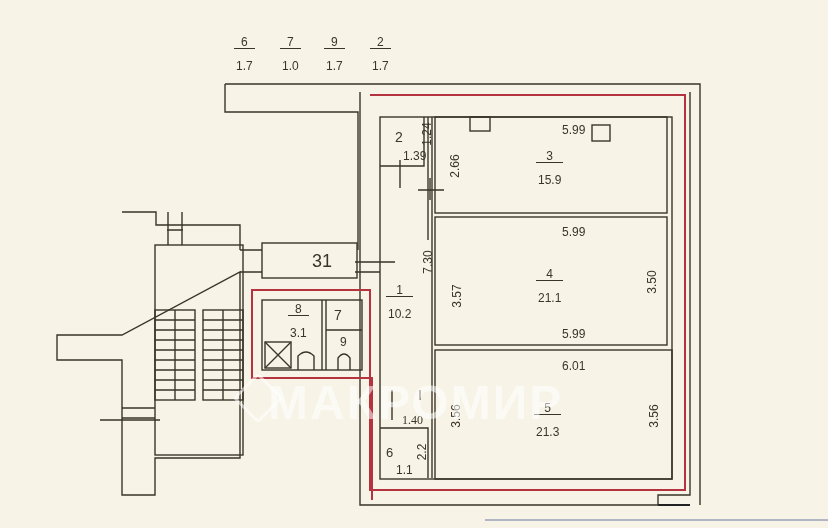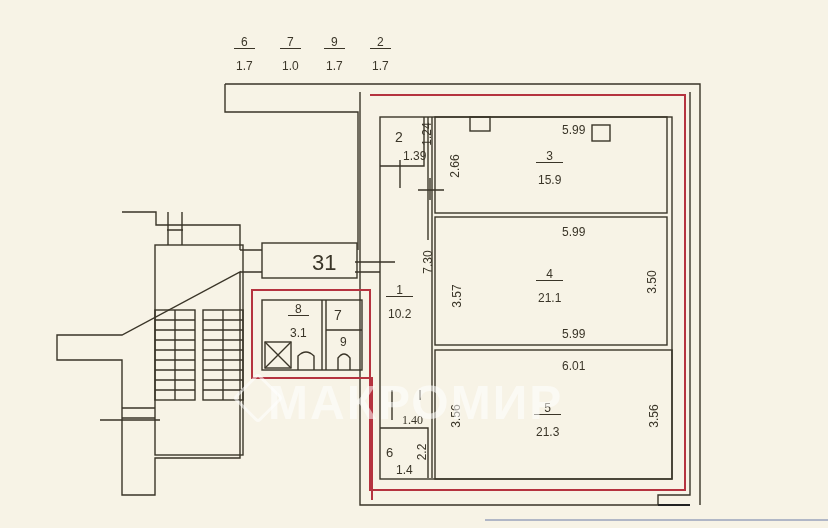--- a/index.html
+++ b/index.html
@@ -3,21 +3,21 @@
 <meta charset="utf-8">
 <style>
   html,body{margin:0;padding:0;}
   body{width:828px;height:528px;background:#f7f3e6;position:relative;overflow:hidden;font-family:"Liberation Sans",sans-serif;color:#3a3528;}
   .plan{position:absolute;left:0;top:0;width:828px;height:528px;}
   .lbl{position:absolute;font-size:12px;color:#3a3528;line-height:1;white-space:nowrap;}
   .frac{position:absolute;text-align:center;font-size:12px;line-height:1;}
   .frac .num{display:block;padding:0 2px;}
   .frac .den{display:block;border-top:1px solid #3a3528;padding:11px 2px 0;}
   .vert{transform:rotate(-90deg);transform-origin:center;}
-  .big{font-size:22px;}
+  .big{font-size:18px;}
   .wm{position:absolute;left:268px;top:375px;font-size:48px;letter-spacing:2px;color:rgba(255,255,255,0.55);font-weight:bold;}
   .wm-logo{position:absolute;left:240px;top:380px;width:30px;height:30px;border:3px solid rgba(255,255,255,0.55);border-radius:4px;transform:rotate(45deg);}
 </style>
 </head>
 <body>
 
 <svg class="plan" viewBox="0 0 828 528" xmlns="http://www.w3.org/2000/svg">
   <g fill="none" stroke="#3a3528" stroke-width="1.4">
 
     <path d="M225 84 L700 84 L700 505"></path>
@@ -127,16 +127,16 @@
 <div class="lbl vert" style="left:416px;top:256px;">7.30</div>
 <div class="lbl vert" style="left:445px;top:290px;">3.57</div>
 <div class="lbl" style="left:562px;top:226px;">5.99</div>
 <div class="lbl" style="left:562px;top:328px;">5.99</div>
 <div class="lbl vert" style="left:640px;top:276px;">3.50</div>
 <div class="lbl" style="left:562px;top:360px;">6.01</div>
 <div class="lbl vert" style="left:444px;top:410px;">3.56</div>
 <div class="lbl vert" style="left:642px;top:410px;">3.56</div>
 <div class="lbl" style="left:402px;top:414px;font-family:Liberation Serif, serif;">1.40</div>
 <div class="lbl vert" style="left:414px;top:446px;">2.2</div>
-<div class="lbl" style="left:396px;top:464px;">1.4</div>
+<div class="lbl" style="left:396px;top:464px;">1.1</div>
 
 <div class="wm-logo"></div>
 <div class="wm">МАКРОМИР</div>
 
 </body></html>

